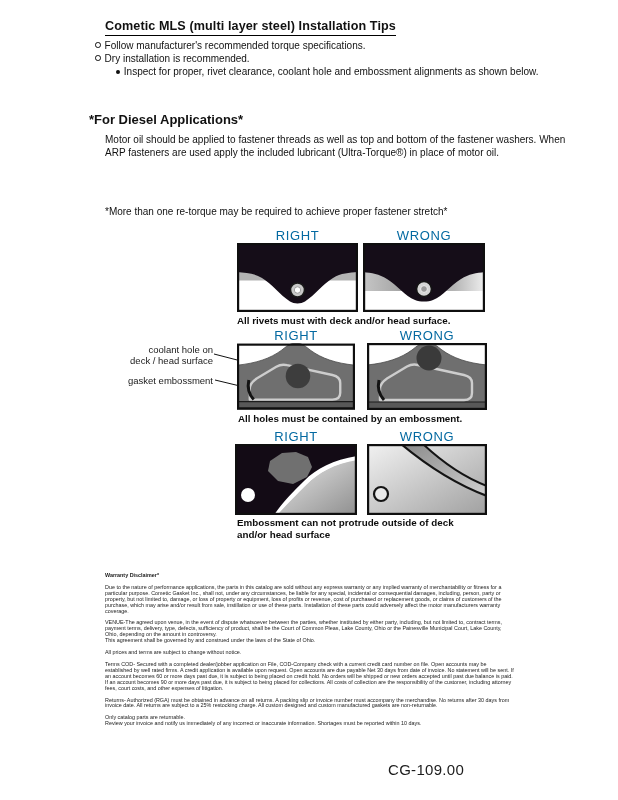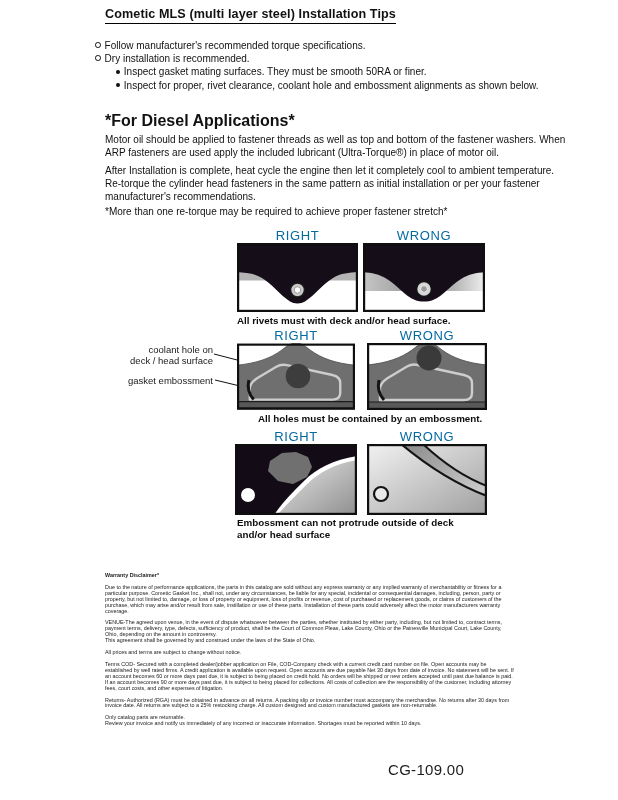--- a/index.html
+++ b/index.html
@@ -1,31 +1,31 @@
 <!DOCTYPE html>
 <html><head>
 <meta charset="utf-8">
 <style>
   html,body{margin:0;padding:0;background:#fff;}
   body{width:618px;height:800px;position:relative;overflow:hidden;
        font-family:"Liberation Sans",sans-serif;color:#111;}
   .page{position:absolute;inset:0;}
 
-  .title{position:absolute;left:105px;top:7px;margin:0;font-size:12.6px;font-weight:bold;
+  .title{position:absolute;left:105px;top:19px;margin:0;font-size:12.6px;font-weight:bold;
          letter-spacing:.1px;border-bottom:1.6px solid #000;padding-bottom:2px;display:inline-block;}
 
   .bullets{position:absolute;left:95px;top:39px;font-size:10px;line-height:13.2px;width:470px;}
   .b{white-space:nowrap;}
   .b.sub{padding-left:21px;}
   .dot{display:inline-block;width:3.6px;height:3.6px;border:1px solid #111;border-radius:50%;
        margin-right:4px;vertical-align:1.5px;}
   .dotf{display:inline-block;width:3.8px;height:3.8px;background:#111;border-radius:50%;
         margin-right:4px;vertical-align:1.5px;}
 
-  .diesel-h{position:absolute;left:105px;top:112px;margin:0;font-size:16px;font-weight:bold;}
+  .diesel-h{position:absolute;left:89px;top:112px;margin:0;font-size:13px;font-weight:bold;}
   .para{position:absolute;left:105px;margin:0;font-size:10px;line-height:13.2px;width:468px;}
   .p1{top:133px;}
   .p2{top:164px;}
   .note{top:205px;}
 
   .fig-label{position:absolute;font-size:13px;letter-spacing:.6px;color:#0369a1;text-align:center;}
   .fig-caption{position:absolute;font-size:9.8px;font-weight:bold;line-height:11.5px;color:#0d0d0d;}
   .panel{position:absolute;}
   .callout{position:absolute;left:100px;width:113px;text-align:right;
            font-size:9.5px;line-height:11px;color:#1a1a1a;}
@@ -40,27 +40,25 @@
 </head>
 <body>
 
 <div class="page">
 
   <h1 class="title">Cometic MLS (multi layer steel) Installation Tips</h1>
 
   <div class="bullets">
     <div class="b"><span class="dot"></span><span>Follow manufacturer's recommended torque specifications.</span></div>
     <div class="b"><span class="dot"></span><span>Dry installation is recommended.</span></div>
-    <div class="b sub"><span class="dotf"></span><span>Inspect gasket mating surfaces.  They must be smooth 50RA or finer.</span></div>
     <div class="b sub"><span class="dotf"></span><span>Inspect for proper, rivet clearance, coolant hole and embossment alignments as shown below.</span></div>
   </div>
 
   <h2 class="diesel-h">*For Diesel Applications*</h2>
   <p class="para p1">Motor oil should be applied to fastener threads as well as top and bottom of the fastener washers. When ARP fasteners are used apply the included lubricant (Ultra-Torque®) in place of motor oil.</p>
-  <p class="para p2">After Installation is complete, heat cycle the engine then let it completely cool to ambient temperature. Re-torque the cylinder head fasteners in the same pattern as initial installation or per your fastener manufacturer's recommendations.</p>
   <p class="para note">*More than one re-torque may be required to achieve proper fastener stretch*</p>
 
   <div class="fig-label" style="left:237px;top:228px;width:121px;">RIGHT</div>
   <div class="fig-label" style="left:363px;top:228px;width:122px;">WRONG</div>
 
   <svg class="panel" style="left:237px;top:243px;" width="121" height="69" viewBox="0 0 121 69">
     <rect width="121" height="69" fill="#ffffff"></rect>
     <rect y="29" width="121" height="8.5" fill="#b4b4b4"></rect>
     <path d="M0,0 H121 V29 C112,29.8 104,30 96,35 C86,41 78,52 68,58.5 C64,61 57,61 53,58.5
              C43,52 35,41 25,35 C17,30 9,29.8 0,29 Z" fill="#150d18"></path>
@@ -124,21 +122,21 @@
              L120,67 L0,67 Z" fill="#6f6f6f" stroke="#4a4a4a" stroke-width=".8"></path>
     <rect y="59" width="120" height="8" fill="#585858"></rect>
     <path d="M0,59 H120" stroke="#1c1c1c" stroke-width="1.2"></path>
     <path d="M13,57 L13,46 C13,42 15,39 20,35.5 L40,23.5 C43.5,21.5 47,21 51,22 L97,32
              C102,33.2 105,36 105,40 L105,50 C105,55 102,57 97,57 Z" fill="none" stroke="#cdcdcd" stroke-width="2.4" stroke-linejoin="round"></path>
     <path d="M12,37 C10.5,44 11.5,51 17,57" stroke="#141414" stroke-width="3" fill="none"></path>
     <circle cx="62" cy="15" r="12.5" fill="#3a3a3a"></circle>
     <rect x="1.1" y="1.1" width="117.8" height="64.8" fill="none" stroke="#0f0f0f" stroke-width="2.2"></rect>
   </svg>
 
-  <div class="fig-caption" style="left:238px;top:413px;margin-left:20px;">All holes must be contained by an embossment.</div>
+  <div class="fig-caption" style="left:238px;top:413px;">All holes must be contained by an embossment.</div>
 
   <div class="fig-label" style="left:235px;top:429px;width:122px;">RIGHT</div>
   <div class="fig-label" style="left:367px;top:429px;width:120px;">WRONG</div>
 
   <svg class="panel" style="left:235px;top:444px;" width="122" height="71" viewBox="0 0 122 71">
     <defs>
       <linearGradient id="g3" x1="0" y1="0" x2="1" y2="1">
         <stop offset="0" stop-color="#e8e8e8"></stop>
           <stop offset="1" stop-color="#8f8f8f"></stop>
       </linearGradient>

